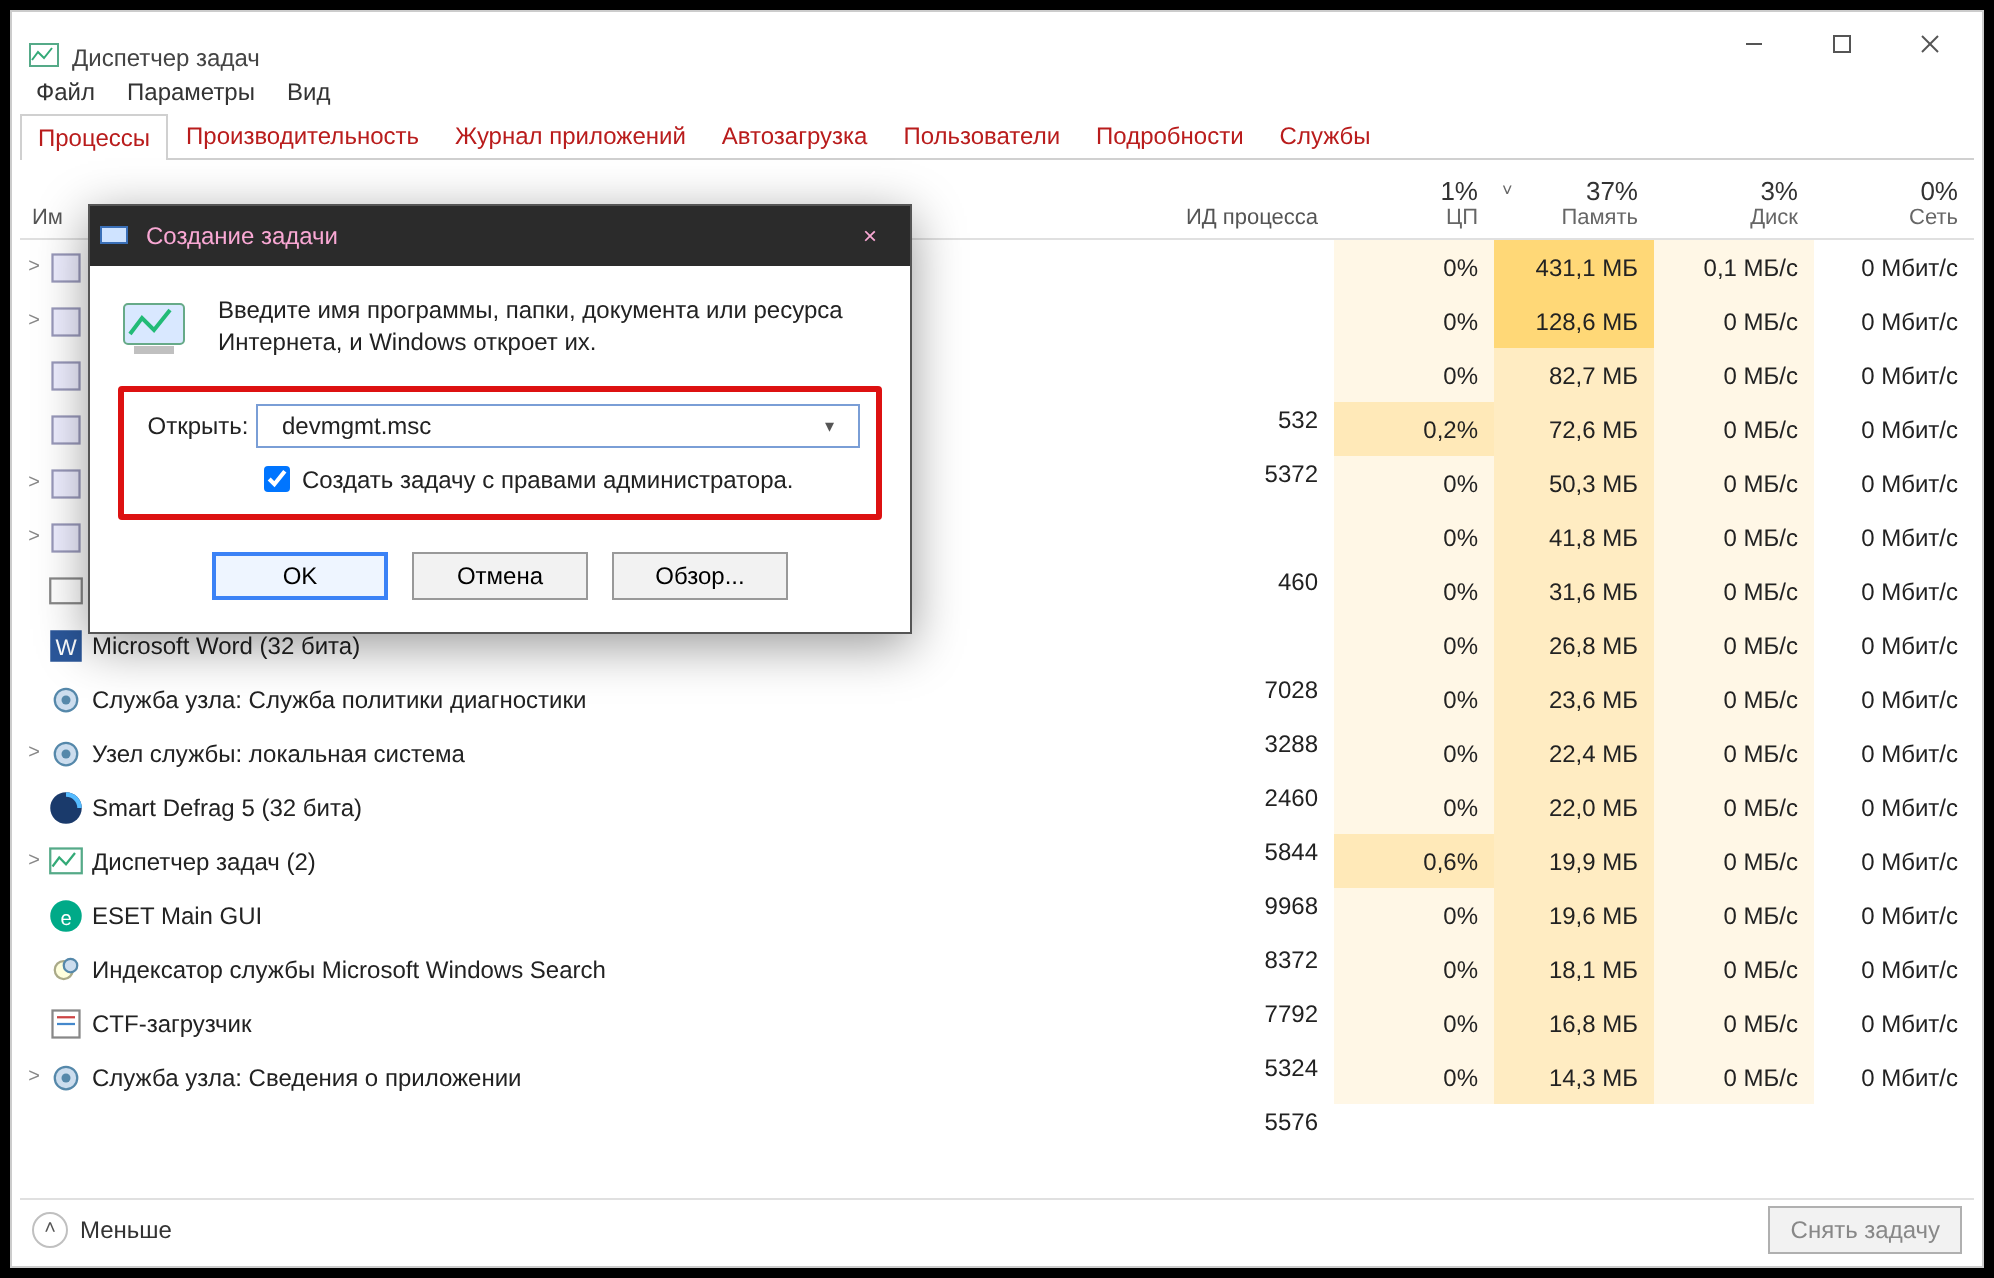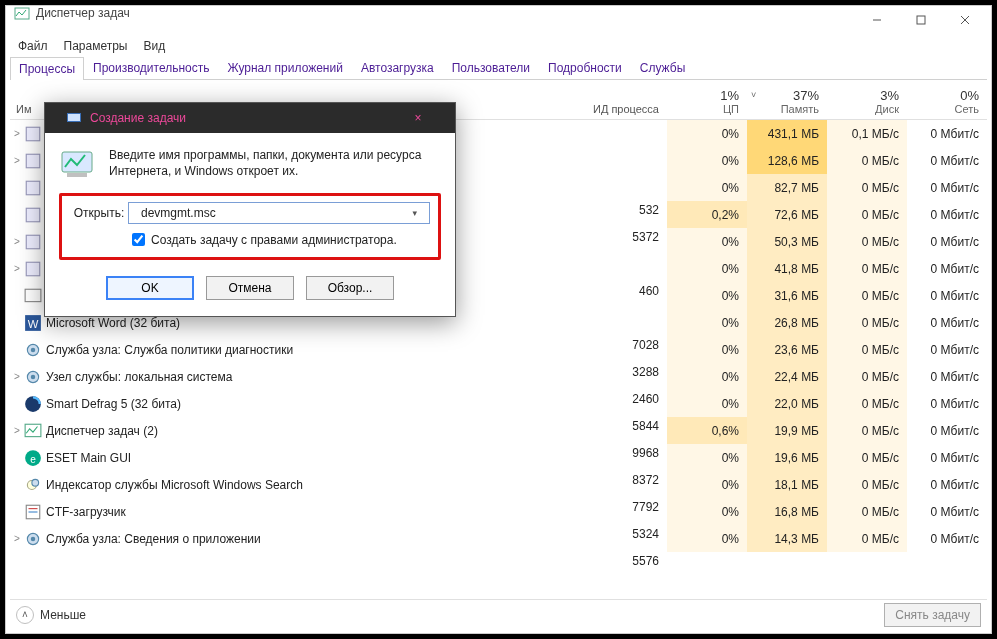--- a/index.html
+++ b/index.html
@@ -1,32 +1,32 @@
 <!DOCTYPE html>
 <html><head>
 <meta charset="utf-8">
 <style>
 * { box-sizing: border-box; font-family: "Segoe UI", Tahoma, sans-serif; }
 body { margin: 0; background: #000; width: 997px; height: 639px; overflow: hidden; }
 .frame { margin: 5px; width: 987px; height: 629px; background: #fff; border: 1px solid #ccc; position: relative; }
 
 
-.titlebar { height: 30px; display: flex; align-items: flex-start; padding: 0 4px; }
+.titlebar { height: 30px; display: flex; align-items: flex-end; padding: 0 4px; }
 .titlebar .icon { width: 16px; height: 16px; margin: 0 6px 0 4px; }
 .titlebar .title { font-size: 12px; color: #444; flex: 1; }
 .titlebar .wb { width: 44px; height: 28px; display: flex; align-items: center; justify-content: center; color: #555; }
 .titlebar .wb svg { width: 10px; height: 10px; }
 
 
 .menubar { height: 20px; display: flex; align-items: center; padding: 0 4px; font-size: 12px; color: #333; }
 .menubar span { padding: 2px 8px; }
 
 
 .tabs { display: flex; border-bottom: 1px solid #d0d0d0; margin: 0 4px; }
-.tab { font-size: 12px; padding: 4px 8px; border: 1px solid transparent; border-bottom: none; color: #4c1d95; }
+.tab { font-size: 12px; padding: 4px 8px; border: 1px solid transparent; border-bottom: none; color: #b91c1c; }
 .tab.active { border-color: #d0d0d0; background: #fff; position: relative; top: 1px; }
 
 
 .grid { margin: 0 4px; }
 .hdr { display: flex; border-bottom: 1px solid #e0e0e0; font-size: 11px; color: #555; align-items: flex-end; height: 40px; }
 .hdr .c-name { flex: 1; padding: 4px 6px; }
 .hdr .c-pid  { width: 90px; text-align: right; padding: 4px 8px; }
 .hdr .c-num  { width: 80px; text-align: right; padding: 4px 8px; position: relative; }
 .hdr .c-num .pct { font-size: 13px; color: #333; }
 .hdr .c-num .lbl { font-size: 11px; color: #666; }
@@ -46,21 +46,21 @@
 .row .net { }
 
 
 .bottom { position: absolute; left: 4px; right: 4px; bottom: 4px; height: 30px; border-top: 1px solid #e0e0e0; display: flex; align-items: center; padding: 0 6px; }
 .bottom .chev { width: 18px; height: 18px; border: 1px solid #c0c0c0; border-radius: 50%; display: flex; align-items: center; justify-content: center; font-size: 10px; color: #555; margin-right: 6px; }
 .bottom .less { font-size: 12px; color: #333; flex: 1; }
 .bottom .btn { font-size: 12px; padding: 4px 10px; border: 1px solid #b0b0b0; background: #f2f2f2; color: #888; }
 
 
 .dialog { position: absolute; left: 38px; top: 96px; width: 412px; background: #fff; color: #222; box-shadow: 0 6px 24px rgba(0,0,0,0.4); border: 1px solid #555; }
-.dialog .dt { background: #2b2b2b; color: #ec4899; height: 30px; display: flex; align-items: center; padding: 0 21px; font-size: 12px; }
+.dialog .dt { background: #2b2b2b; color: #f9a8d4; height: 30px; display: flex; align-items: center; padding: 0 4px; font-size: 12px; }
 .dialog .dt .di { width: 16px; height: 16px; margin-right: 8px; }
 .dialog .dt .dtext { flex: 1; }
 .dialog .dt .dx { width: 32px; text-align: center; }
 .dialog .dbody { padding: 14px 14px 16px 14px; font-size: 12px; }
 .dialog .drow { display: flex; align-items: flex-start; }
 .dialog .runicon { width: 40px; height: 36px; margin-right: 10px; }
 .dialog .instr { flex: 1; line-height: 1.35; }
 .dialog .outline { border: 3px solid #d11; border-radius: 2px; padding: 6px 8px 8px 8px; margin-top: 10px; }
 .dialog .orow { display: flex; align-items: center; }
 .dialog .olabel { width: 58px; font-size: 12px; text-align: center; }

